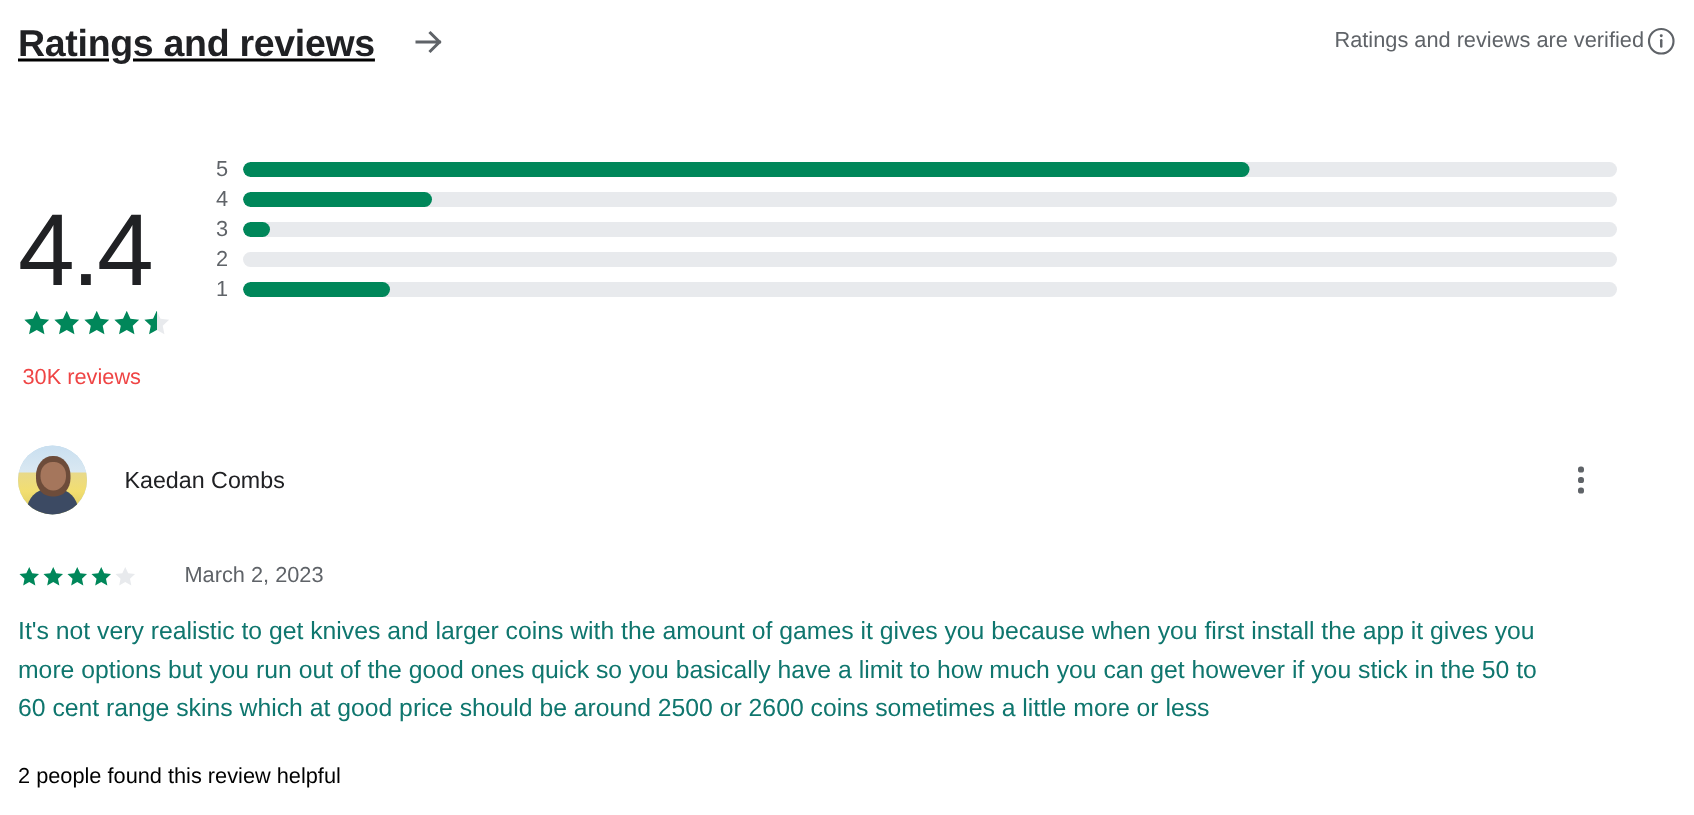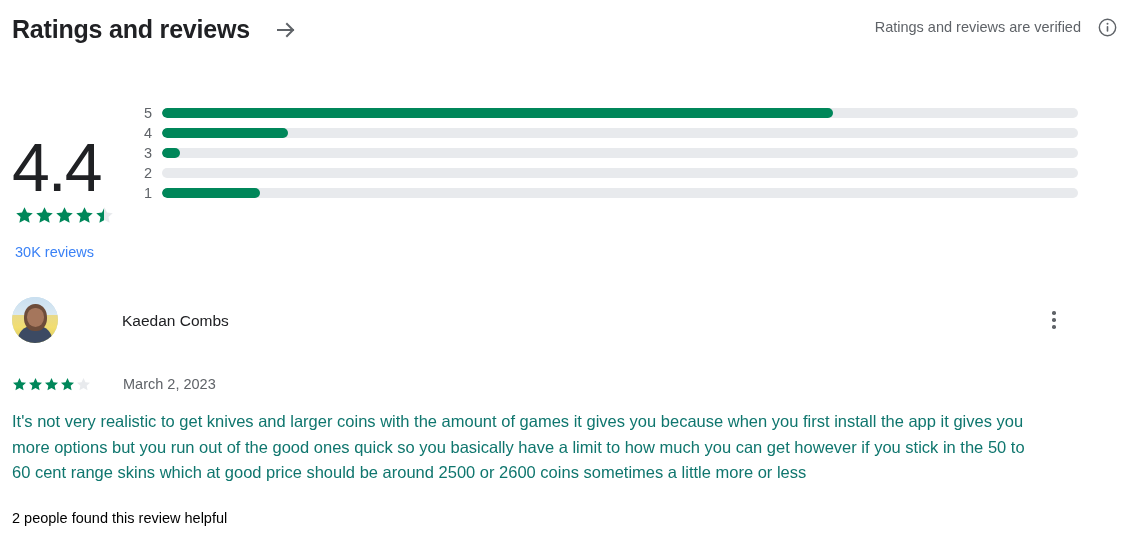--- a/index.html
+++ b/index.html
@@ -10,52 +10,52 @@
     -webkit-font-smoothing:antialiased;
     overflow:hidden;
   }
   .page { position:relative; width:1129px; height:543px; }
 
   
   .header {
     position:absolute; left:0; top:0; width:1129px; height:58px;
     display:flex; align-items:center;
   }
-  .header-left { display:flex; align-items:flex-end; padding-left:12px; }
+  .header-left { display:flex; align-items:flex-start; padding-left:12px;text-decoration:underline; }
   .section-title {
     font-size:25px; font-weight:700; color:#202124;
     letter-spacing:-0.2px; line-height:30px;
   }
   .arrow-btn {
     margin-left:22px; width:28px; height:28px;
     display:flex; align-items:center; justify-content:center;
     cursor:pointer;
   }
   .arrow-btn svg { display:block; }
   .header-right {
     position:absolute; right:12px; top:17px;
-    display:flex; align-items:center; gap:17px;
+    display:flex; align-items:center; gap:2px;
   }
   .verified-text { font-size:14.5px; color:#5f6368; line-height:20px; }
   .info-icon { width:19px; height:19px; display:block; cursor:pointer; }
 
   
   .summary { position:absolute; left:0; top:92px; width:1129px; }
   .score-col {
     position:absolute; left:12px; top:0; width:140px;
   }
   .score-value {
     font-size:68px; font-weight:400; color:#202124;
     line-height:78px; letter-spacing:-2px;margin-top:36px;
   }
   .score-stars { display:flex; gap:1px; margin-top:0px; margin-left:3px; }
   .score-stars svg { display:block; }
   .review-count {
     margin-top:17px; margin-left:3px;
-    font-size:14.5px; color:#3b82f6; line-height:20px;
+    font-size:14.5px; color:#ef4444; line-height:20px;
   }
 
   
   .histogram {
     position:absolute; left:138px; top:11px; width:950px;
   }
   .hist-row {
     display:flex; align-items:center; height:20px; margin-bottom:0px;
   }
   .hist-label {
@@ -69,21 +69,21 @@
   }
   .hist-fill {
     position:absolute; left:0; top:0; height:10px;
     background:#00875a; border-radius:5px;
   }
 
   
   .review { position:absolute; left:0; top:297px; width:1129px; }
   .review-head {
     position:relative; display:flex; align-items:center;
-    height:46px; padding-left:12px;gap:39px;
+    height:46px; padding-left:12px;
   }
   .avatar {
     width:46px; height:46px; border-radius:50%;
     overflow:hidden; flex:none; position:relative;
     background:#bcd7e8;
   }
   .avatar .sky {
     position:absolute; left:0; top:0; width:100%; height:42%;
     background:linear-gradient(180deg,#c9dff0 0%,#dbe9f2 100%);
   }

